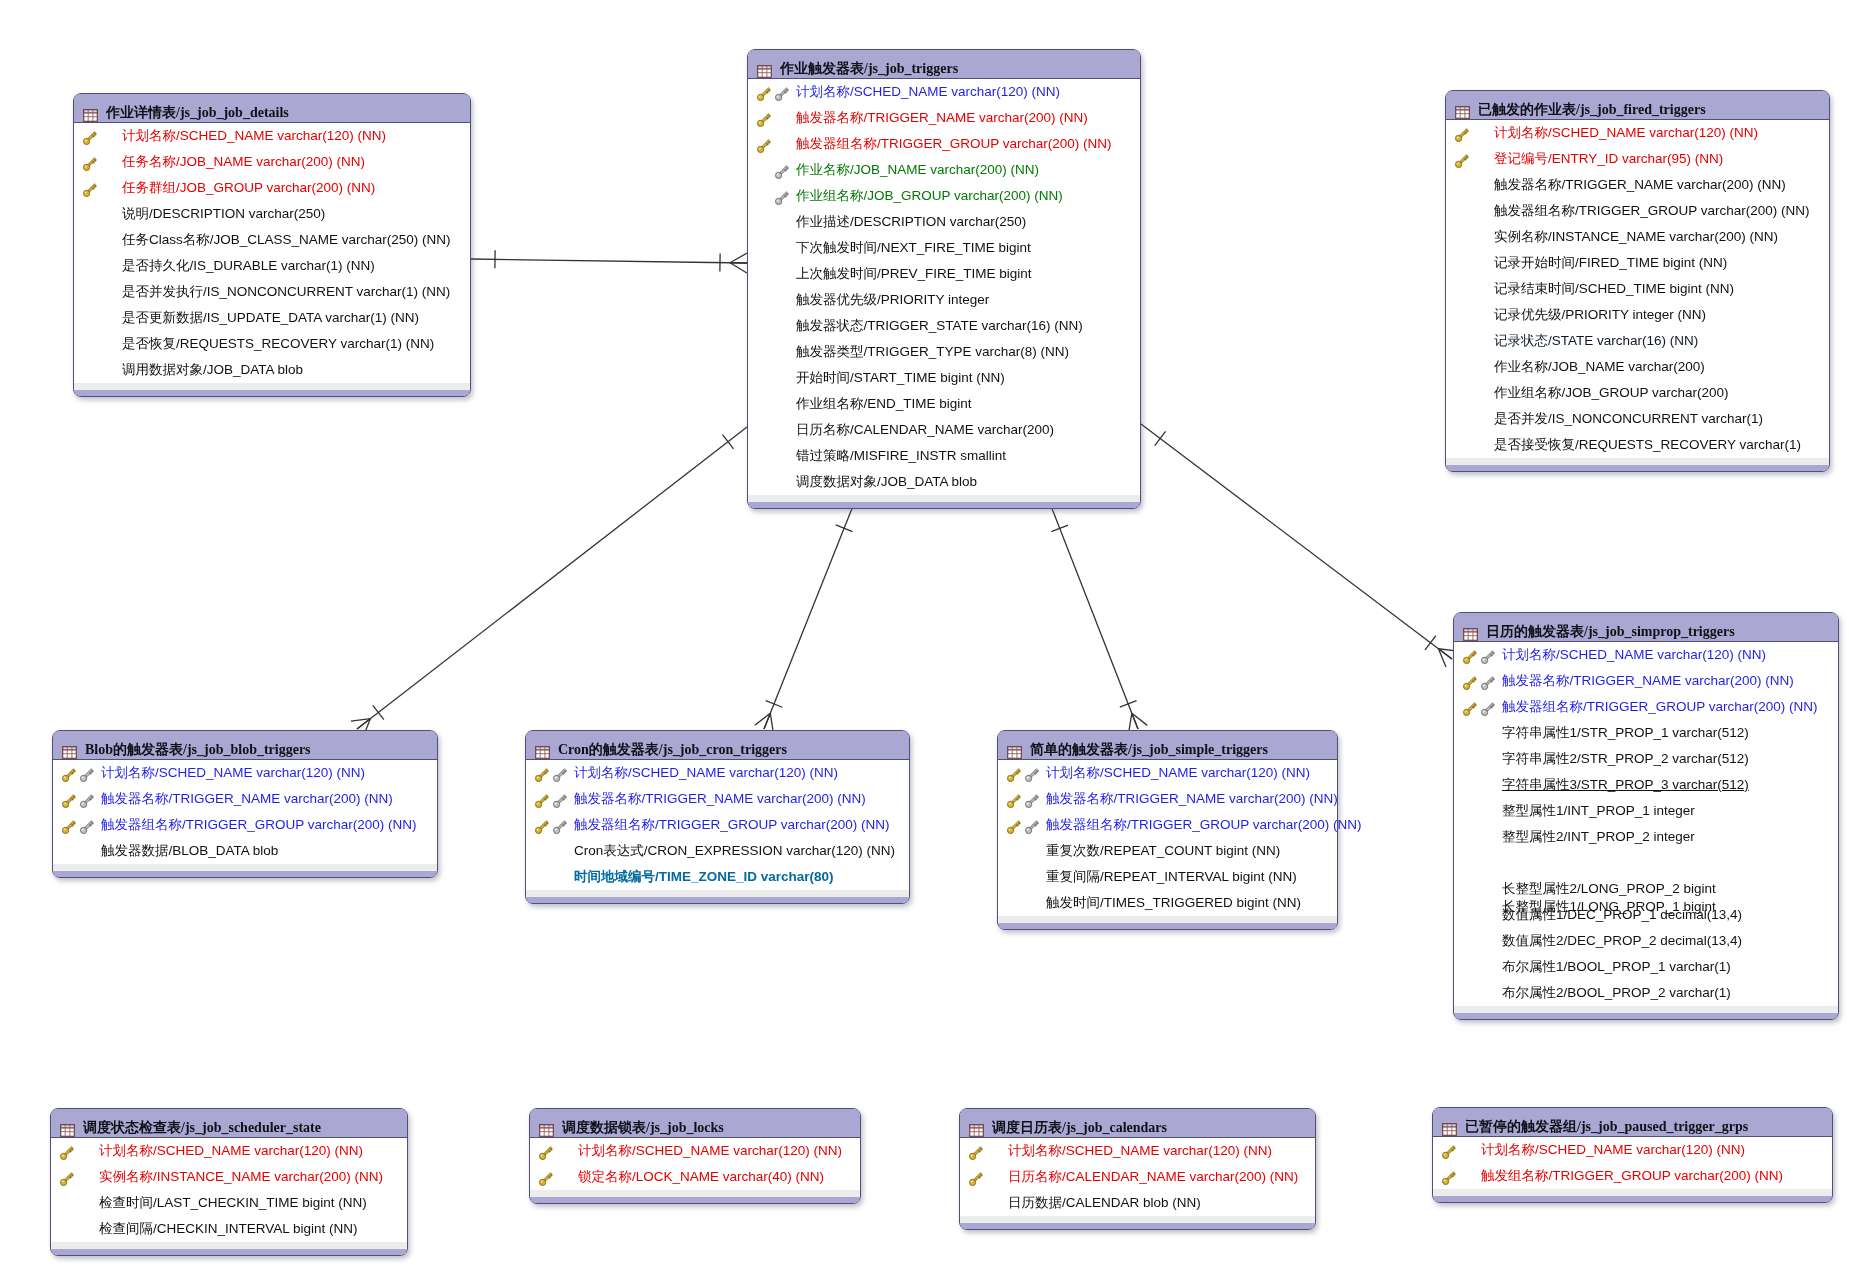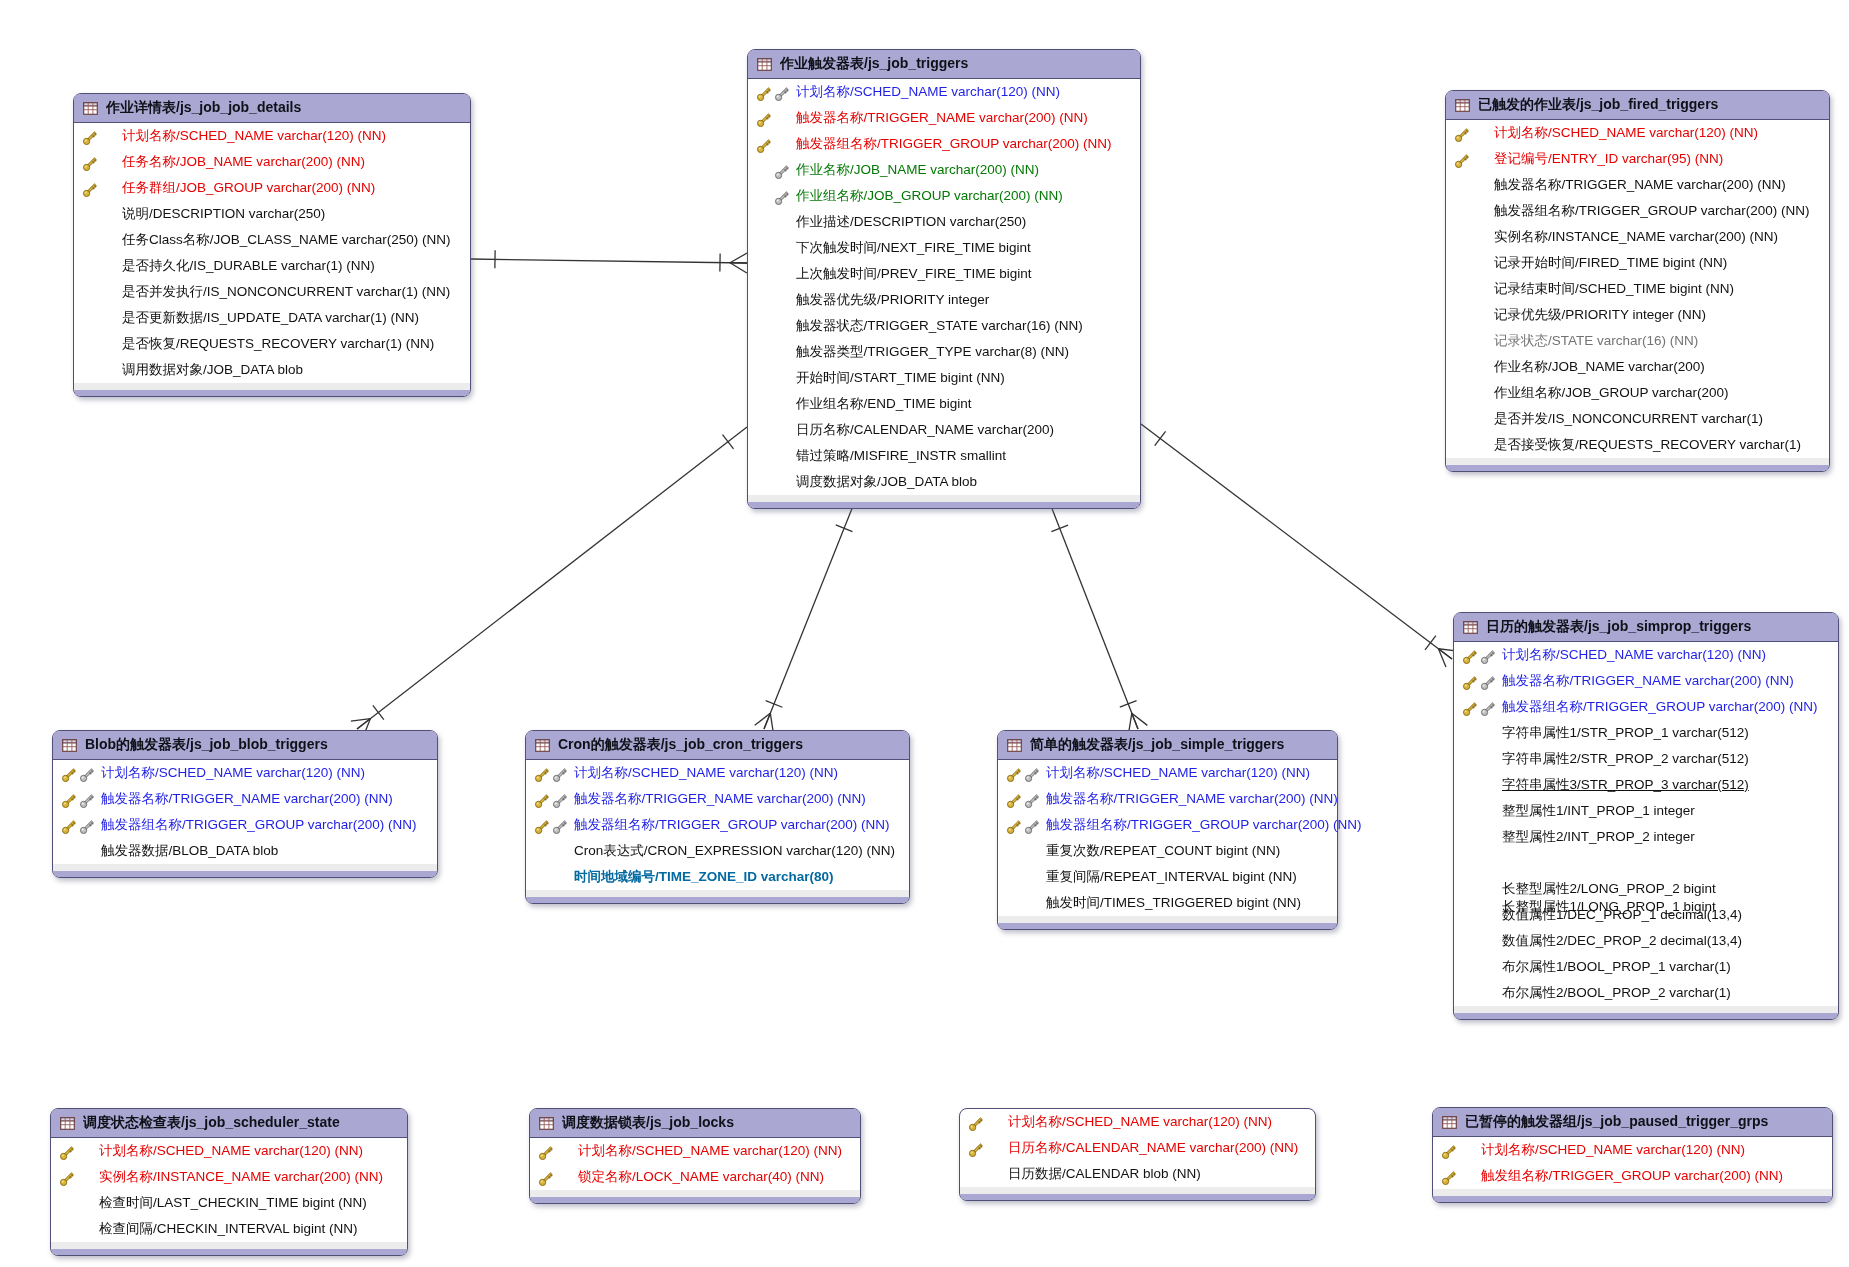--- a/index.html
+++ b/index.html
@@ -12,23 +12,24 @@
     border:1.6px solid #4f4f78;
     border-radius:8px;
     box-shadow:2px 3px 5px rgba(90,90,120,.38);
     box-sizing:border-box;
   }
   .tbar{
     height:29px;
     background:#aaa7d2;
     border-bottom:1.4px solid #4f4f78;
     border-radius:6px 6px 0 0;
-    display:flex;align-items:center;
+    display:flex;align-items:flex-end;
     padding-left:9px;
     box-sizing:border-box;
+    font-family:Liberation Serif, serif;
   }
   .tbar .ttl{
     margin-left:8px;
     font-size:14px;font-weight:700;color:#101018;
     white-space:nowrap;overflow:hidden;
   }
   .rows{position:relative;}
   .crow{
     position:relative;height:26px;line-height:26px;
     white-space:nowrap;
@@ -322,21 +323,21 @@
         <div class="crow">
           <span class="ctext" style="color: rgb(17, 17, 17);">记录开始时间/FIRED_TIME bigint (NN)</span>
         </div>
         <div class="crow">
           <span class="ctext" style="color: rgb(17, 17, 17);">记录结束时间/SCHED_TIME bigint (NN)</span>
         </div>
         <div class="crow">
           <span class="ctext" style="color: rgb(17, 17, 17);">记录优先级/PRIORITY integer (NN)</span>
         </div>
         <div class="crow">
-          <span class="ctext" style="color: #737373;">记录状态/STATE varchar(16) (NN)</span>
+          <span class="ctext" style="color: #0f172a;">记录状态/STATE varchar(16) (NN)</span>
         </div>
         <div class="crow">
           <span class="ctext" style="color: rgb(17, 17, 17);">作业名称/JOB_NAME varchar(200)</span>
         </div>
         <div class="crow">
           <span class="ctext" style="color: rgb(17, 17, 17);">作业组名称/JOB_GROUP varchar(200)</span>
         </div>
         <div class="crow">
           <span class="ctext" style="color: rgb(17, 17, 17);">是否并发/IS_NONCONCURRENT varchar(1)</span>
         </div>
@@ -780,20 +781,30 @@
             </svg></span>
           <span class="ctext" style="color: rgb(230, 0, 0);">锁定名称/LOCK_NAME varchar(40) (NN)</span>
         </div>
       </div>
       <div class="tfoot">
         <div class="fgray"></div>
         <div class="flav"></div>
       </div>
     </div>
     <div class="er-table" style="left: 959px; top: 1108px; width: 357px;">
+      <div class="tbar">
+        <svg width="15" height="13" viewBox="0 0 15 13">
+          <rect x="0.7" y="0.7" width="13.6" height="11.6" fill="#ffffff" stroke="#6e4444" stroke-width="1.2"></rect>
+          <rect x="0.7" y="0.7" width="13.6" height="3.2" fill="#d7d7ea" stroke="#6e4444" stroke-width="1.2"></rect>
+          <line x1="5.2" y1="1" x2="5.2" y2="12" stroke="#9a5a5a" stroke-width="0.9"></line>
+          <line x1="9.9" y1="1" x2="9.9" y2="12" stroke="#9a5a5a" stroke-width="0.9"></line>
+          <line x1="1" y1="7.7" x2="14" y2="7.7" stroke="#9a5a5a" stroke-width="0.9"></line>
+        </svg>
+        <span class="ttl">调度日历表/js_job_calendars</span>
+      </div>
       <div class="rows">
         <div class="crow">
           <span class="kicon k1"><svg class="ksvg" width="16" height="16" viewBox="0 0 16 16">
               <line x1="6.2" y1="9.8" x2="13.6" y2="2.4" stroke="#8d6f14" stroke-width="3"></line>
               <line x1="6.2" y1="9.8" x2="13.6" y2="2.4" stroke="#d9b33c" stroke-width="1.6"></line>
               <line x1="10.6" y1="5.4" x2="12.3" y2="7.1" stroke="#8d6f14" stroke-width="1.5"></line>
               <line x1="12.5" y1="3.5" x2="14.2" y2="5.2" stroke="#8d6f14" stroke-width="1.5"></line>
               <circle cx="4.6" cy="11.4" r="3.1" fill="#d9b33c" stroke="#8d6f14" stroke-width="1"></circle>
               <circle cx="3.7" cy="10.5" r="1.1" fill="#f5e08a"></circle>
             </svg></span>

